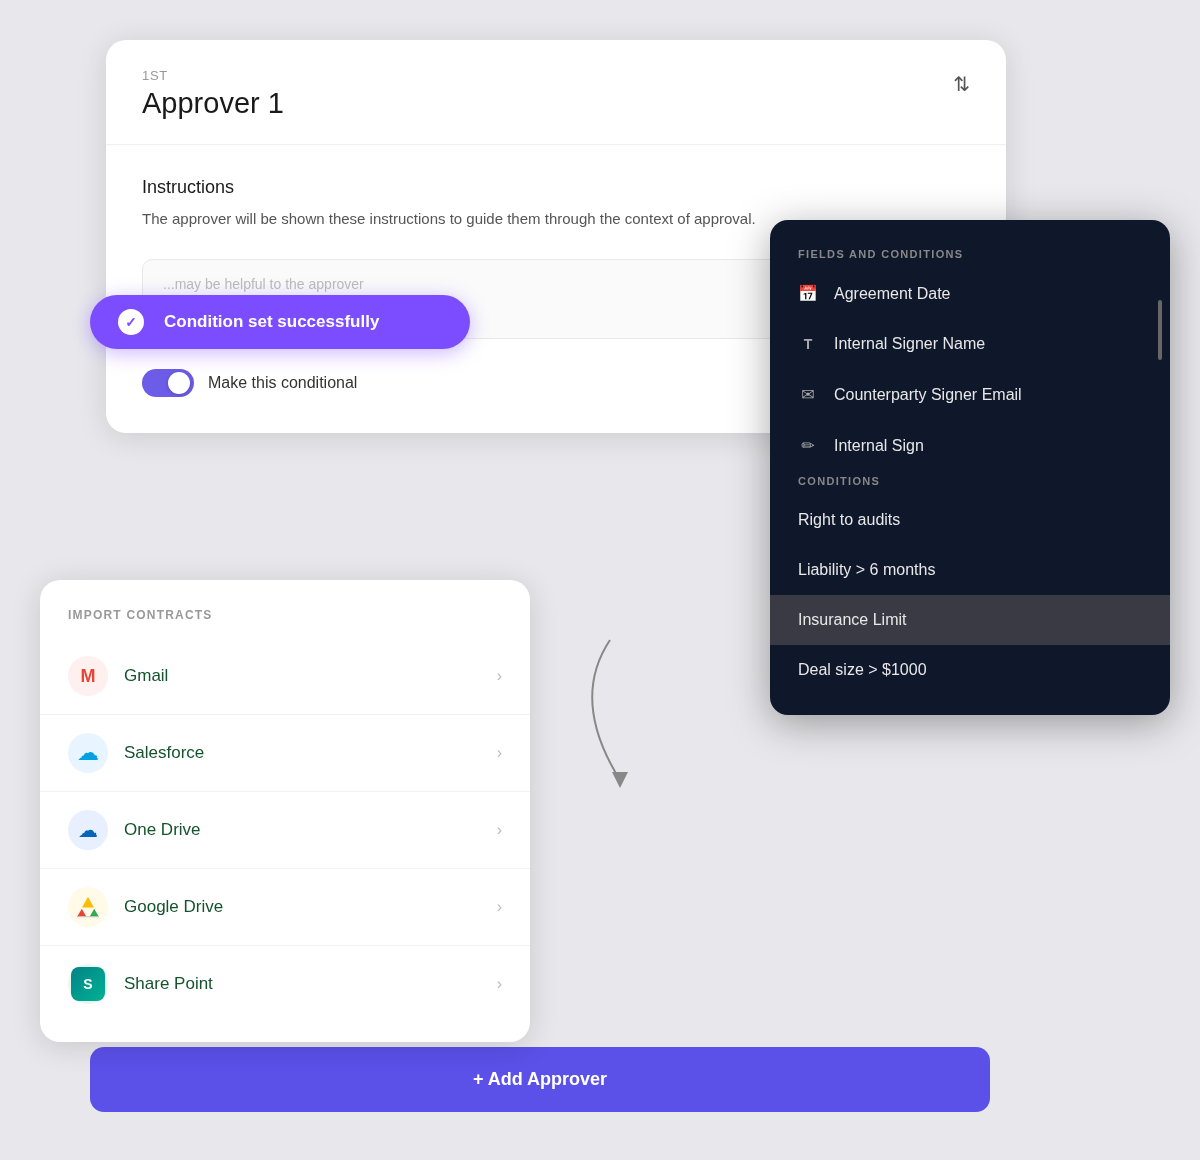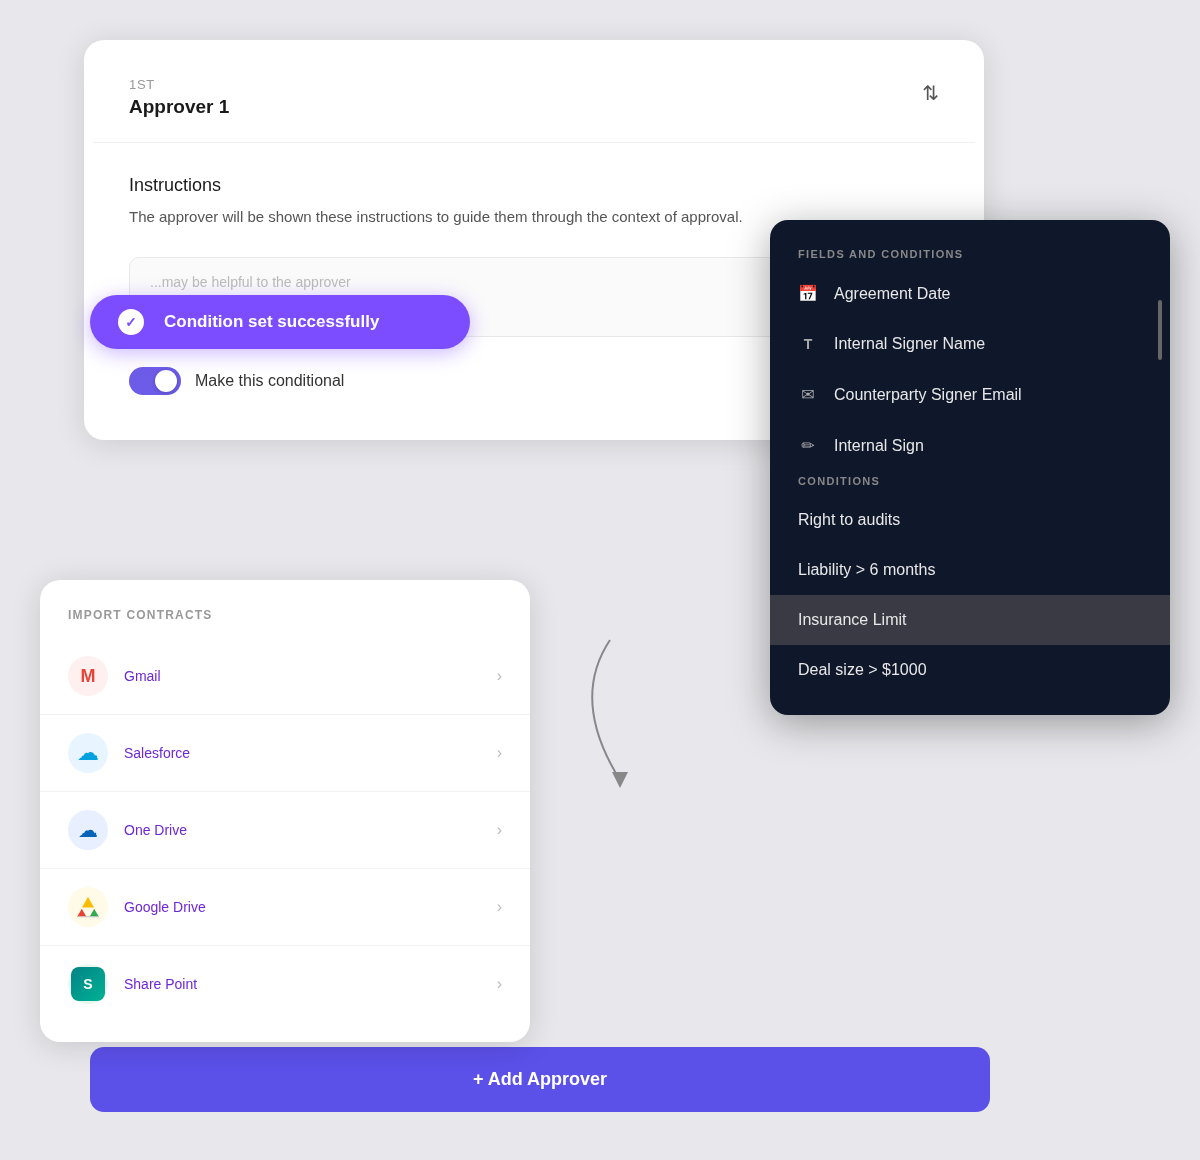--- a/index.html
+++ b/index.html
@@ -9,48 +9,48 @@
       height: 1160px;
       font-family: -apple-system, BlinkMacSystemFont, 'Segoe UI', sans-serif;
       position: relative;
       overflow: hidden;
     }
 
     
     .approver-card {
       position: absolute;
       top: 40px;
-      left: 84px;
+      left: 106px;
       width: 900px;
       background: #ffffff;
       border-radius: 20px;
       box-shadow: 0 4px 30px rgba(0,0,0,0.12);
-      padding: 9px;
+      padding: 0;
       overflow: hidden;
     }
 
     .approver-header {
       padding: 28px 36px 24px;
       border-bottom: 1px solid #f0f0f0;
       display: flex;
       justify-content: space-between;
       align-items: flex-start;
     }
 
     .approver-order {
       font-size: 13px;
       color: #999;
       font-weight: 500;
       letter-spacing: 0.05em;
       margin-bottom: 4px;
     }
 
     .approver-title {
-      font-size: 19px;
-      font-weight: 700;
+      font-size: 29px;
+      font-weight: 400;
       color: #1a1a1a;
     }
 
     .sort-icon {
       color: #555;
       font-size: 20px;
       cursor: pointer;
       margin-top: 4px;
     }
 
@@ -226,23 +226,23 @@
       font-size: 20px;
     }
 
     .import-icon.gmail { background: #fff0f0; }
     .import-icon.salesforce { background: #e8f4ff; }
     .import-icon.onedrive { background: #e8f0ff; }
     .import-icon.gdrive { background: #fffbe8; }
     .import-icon.sharepoint { background: #e8f8f0; }
 
     .import-name {
-      font-size: 14px;
+      font-size: 17px;
       font-weight: 500;
-      color: #6d28d9;
+      color: #14532d;
       flex: 1;
     }
 
     .import-chevron {
       color: #bbb;
       font-size: 16px;
     }
 
     
     .fields-panel {

